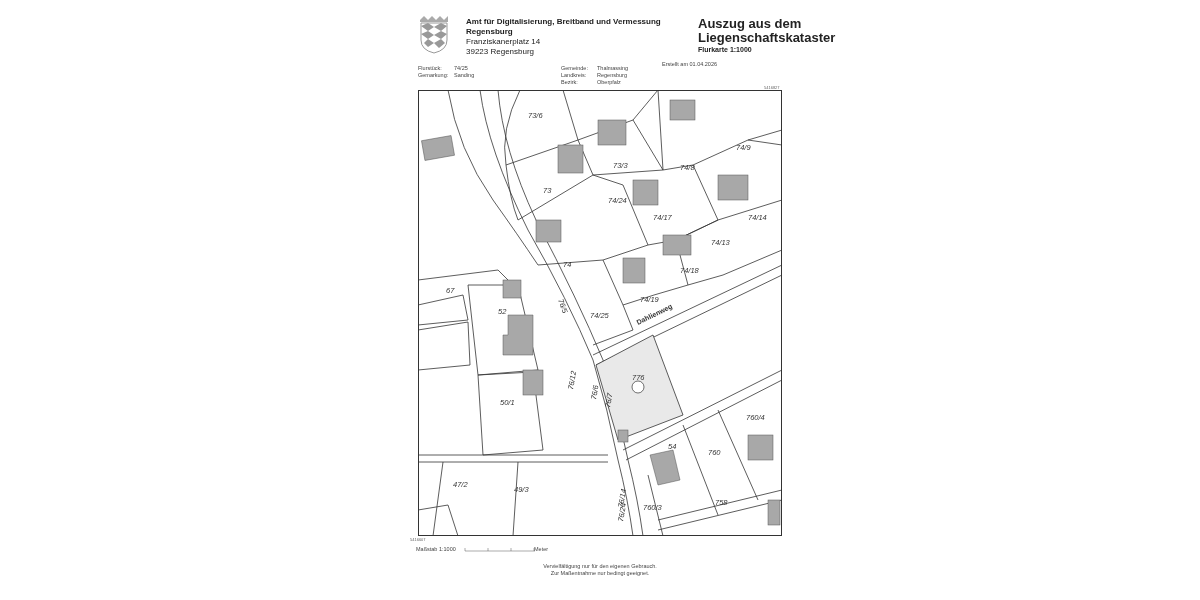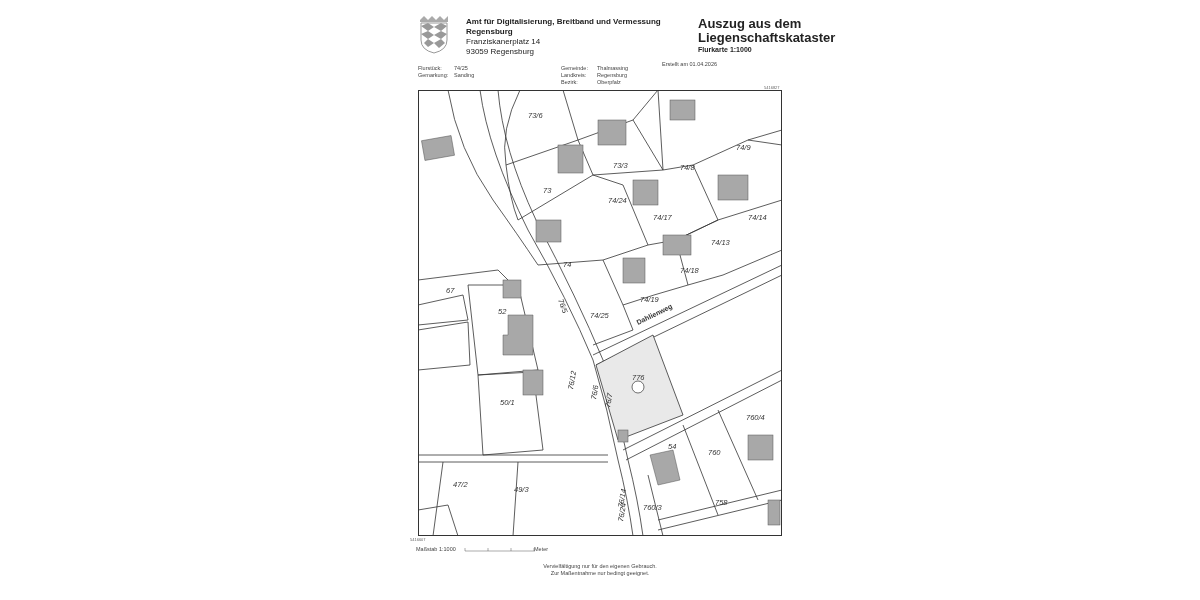--- a/index.html
+++ b/index.html
@@ -30,21 +30,21 @@
 <svg class="crest" viewBox="0 0 32 40">
   <path d="M2 6 L6 2 L10 6 L14 2 L18 6 L22 2 L26 6 L30 2 L30 8 L2 8 Z" fill="#aaa"></path>
   <path d="M3 9 H29 V26 Q29 36 16 39 Q3 36 3 26 Z" fill="#fff" stroke="#999" stroke-width="1"></path>
   <path d="M3 12 L10 9 L16 13 L10 17 Z M16 13 L23 9 L29 12 L23 17 Z M3 20 L10 17 L16 21 L10 25 Z M16 21 L23 17 L29 20 L23 25 Z M6 29 L10 25 L16 29 L10 33 Z M16 29 L23 25 L27 29 L21 34 Z" fill="#999"></path>
 </svg>
 
 <div class="org">
   <div class="b">Amt für Digitalisierung, Breitband und Vermessung</div>
   <div class="b">Regensburg</div>
   <div>Franziskanerplatz 14</div>
-  <div>93059 Regensburg</div>
+  <div>39223 Regensburg</div>
 </div>
 
 <div class="title">
   <div>Auszug aus dem</div>
   <div>Liegenschaftskataster</div>
   <div class="sub">Flurkarte 1:1000</div>
 </div>
 <div class="created">Erstellt am 01.04.2026</div>
 
 <div class="meta" style="left:418px;top:65px;">

